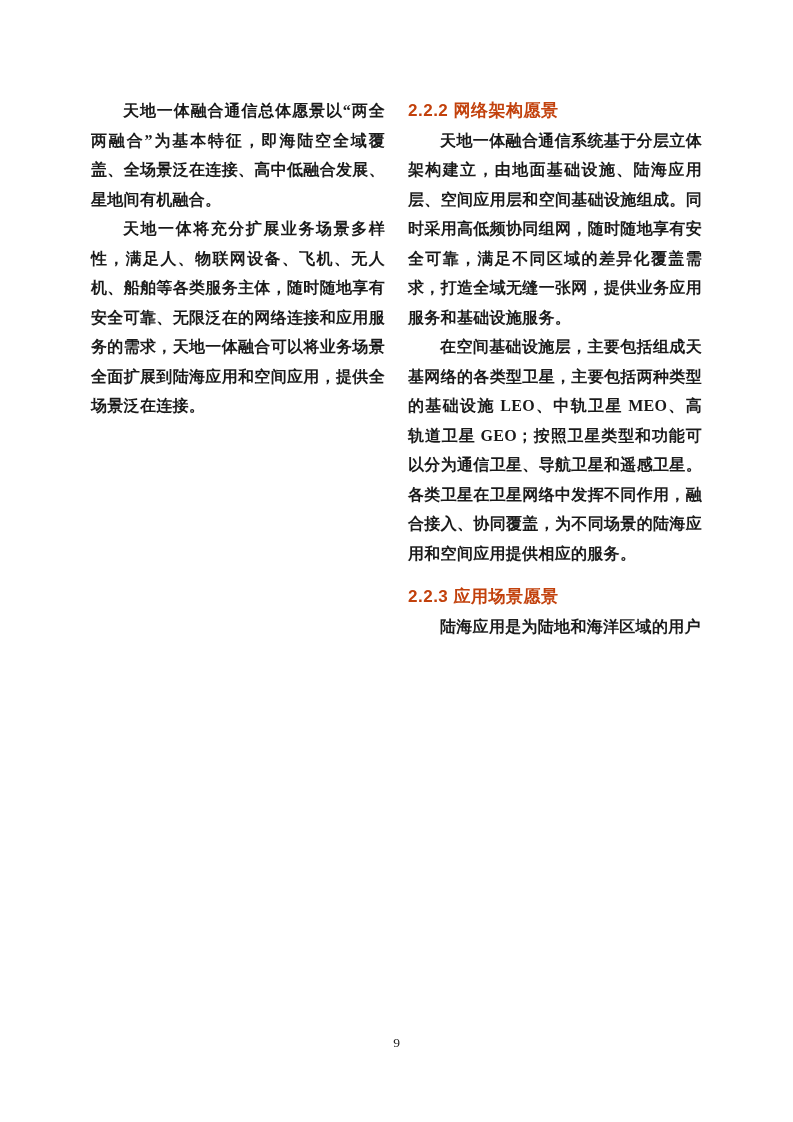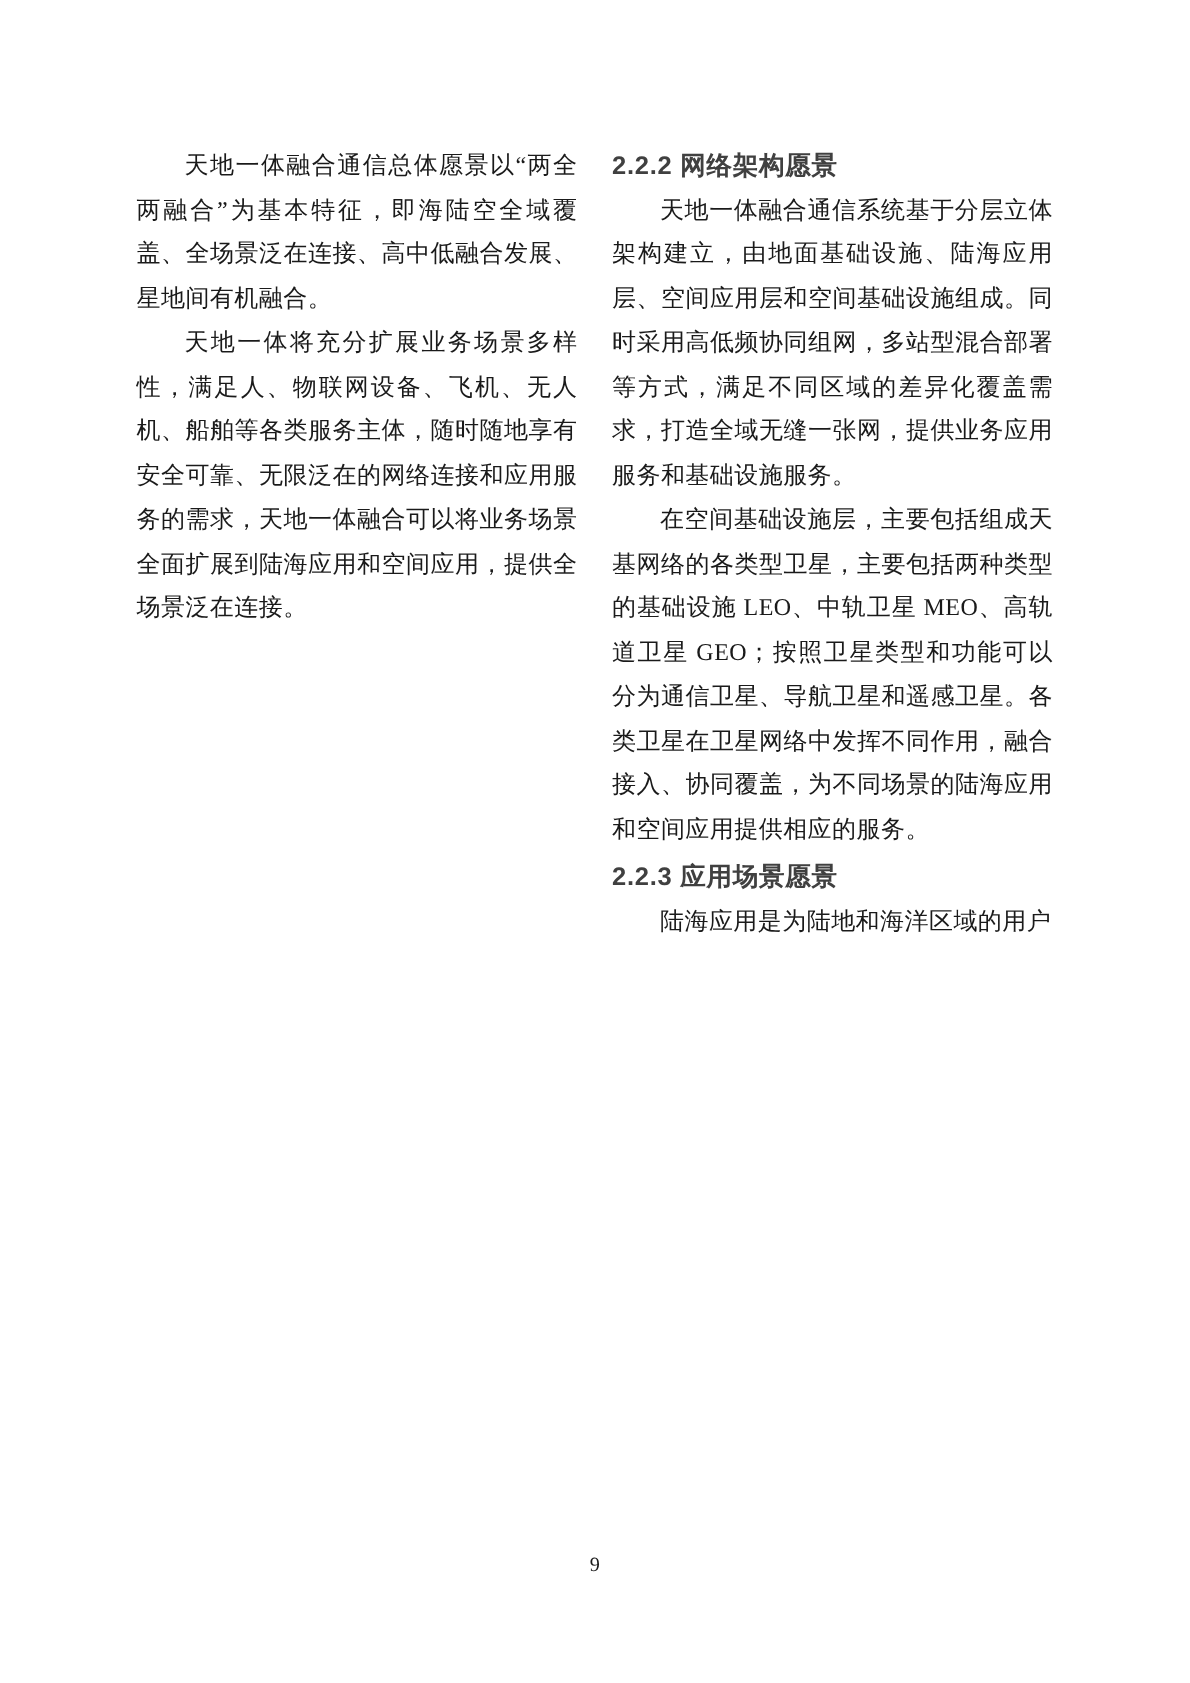--- a/index.html
+++ b/index.html
@@ -31,32 +31,33 @@
     margin: 0;
     font-size: 16px;
     line-height: 29.5px;
     letter-spacing: 0.3px;
     text-align: justify;
     text-justify: inter-character;
     text-align-last: left;
     text-indent: 2em;
     hanging-punctuation: allow-end;
     word-break: normal;
+    font-weight: bold;
   }
   .heading {
     margin: 0;
     font-size: 17px;
     line-height: 29.5px;
     font-weight: bold;
-    color: #404040;
+    color: #c2410c;
     font-family: "Liberation Sans", "DejaVu Sans", sans-serif;
     letter-spacing: 0.5px;
   }
   .heading.second {
-    margin-top: 2px;
+    margin-top: 14px;
   }
   .page-number {
     position: absolute;
     top: 1034px;
     left: 0;
     width: 793px;
     text-align: center;
     font-size: 13.5px;
     line-height: 18px;
     color: #1a1a1a;
@@ -68,21 +69,21 @@
 
 <div class="page">
 
   <div class="column column-left">
     <p class="par">天地一体融合通信总体愿景以“两全两融合”为基本特征，即海陆空全域覆盖、全场景泛在连接、高中低融合发展、星地间有机融合。</p>
     <p class="par">天地一体将充分扩展业务场景多样性，满足人、物联网设备、飞机、无人机、船舶等各类服务主体，随时随地享有安全可靠、无限泛在的网络连接和应用服务的需求，天地一体融合可以将业务场景全面扩展到陆海应用和空间应用，提供全场景泛在连接。</p>
   </div>
 
   <div class="column column-right">
     <h2 class="heading">2.2.2 网络架构愿景</h2>
-    <p class="par">天地一体融合通信系统基于分层立体架构建立，由地面基础设施、陆海应用层、空间应用层和空间基础设施组成。同时采用高低频协同组网，多站型混合部署等方式，满足不同区域的差异化覆盖需求，打造全域无缝一张网，提供业务应用服务和基础设施服务。</p>
+    <p class="par">天地一体融合通信系统基于分层立体架构建立，由地面基础设施、陆海应用层、空间应用层和空间基础设施组成。同时采用高低频协同组网，随时随地享有安全可靠，满足不同区域的差异化覆盖需求，打造全域无缝一张网，提供业务应用服务和基础设施服务。</p>
     <p class="par">在空间基础设施层，主要包括组成天基网络的各类型卫星，主要包括两种类型的基础设施 LEO、中轨卫星 MEO、高轨道卫星 GEO；按照卫星类型和功能可以分为通信卫星、导航卫星和遥感卫星。各类卫星在卫星网络中发挥不同作用，融合接入、协同覆盖，为不同场景的陆海应用和空间应用提供相应的服务。</p>
 
     <h2 class="heading second">2.2.3 应用场景愿景</h2>
     <p class="par">陆海应用是为陆地和海洋区域的用户</p>
   </div>
 
   <div class="page-number">9</div>
 
 </div>
 

